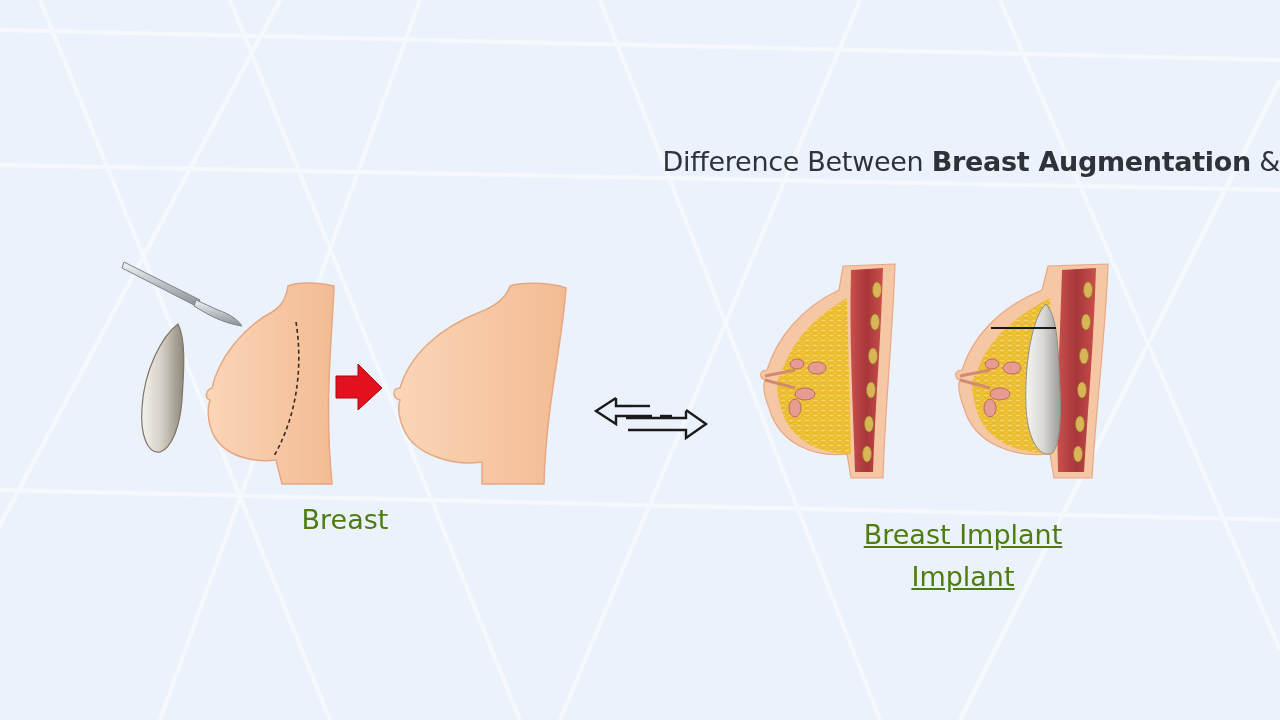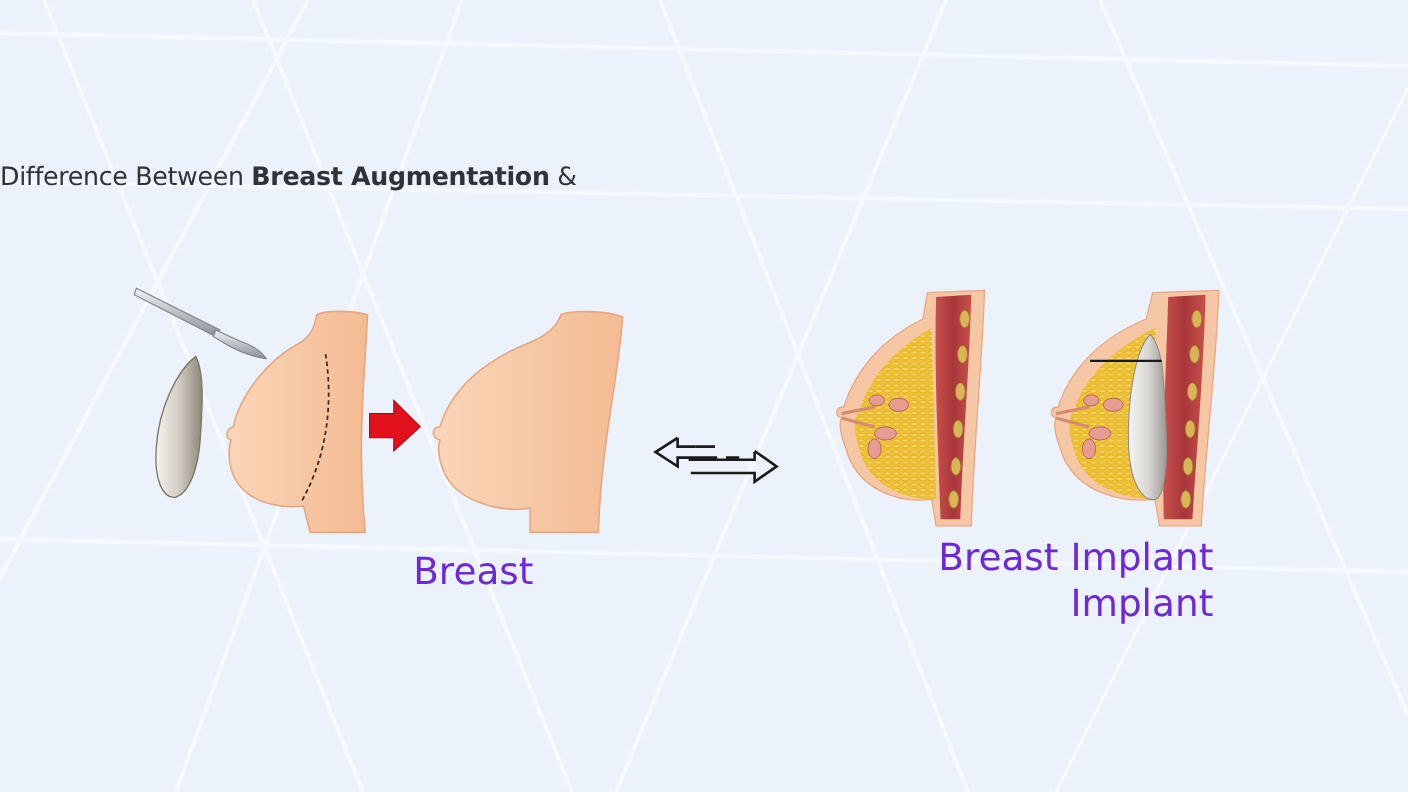--- a/index.html
+++ b/index.html
@@ -5,31 +5,31 @@
     html, body { margin: 0; padding: 0; }
     body {
       width: 1280px; height: 720px; overflow: hidden; position: relative;
       background: #ecf2fb;
       font-family: "DejaVu Sans", sans-serif;
       color: #2d3138;
     }
     .bg-pattern { position: absolute; inset: 0; width: 1280px; height: 720px; }
     .title {
       position: absolute; left: 0; width: 1280px; top: 140px;
-      text-align: left; font-size: 23px; line-height: 43px; color: #2f3339;
+      text-align: right; font-size: 27px; line-height: 43px; color: #2f3339;
       letter-spacing: -0.3px;
     }
     .title .light { font-weight: normal; }
     .title .bold { font-weight: bold; }
     .caption {
-      position: absolute; text-align: right; font-size: 34px; line-height: 42px;
-      color: #6d28d9;
+      position: absolute; text-align: center; font-size: 27px; line-height: 42px;
+      color: #4d7c0f;
     }
     #cap-left { left: 205px; width: 280px; top: 499px; }
-    #cap-right { left: 823px; width: 280px; top: 486px; }
+    #cap-right { left: 823px; width: 280px; top: 514px; text-decoration: underline; }
     .illus { position: absolute; }
   </style>
 </head>
 <body>
 
 <svg class="bg-pattern" viewBox="0 0 1280 720">
   <g stroke="#f6f9fe" stroke-width="4" fill="none" opacity="0.9">
     <line x1="0" y1="30" x2="1280" y2="60"></line>
     <line x1="0" y1="165" x2="1280" y2="190"></line>
     <line x1="0" y1="490" x2="1280" y2="520"></line>

